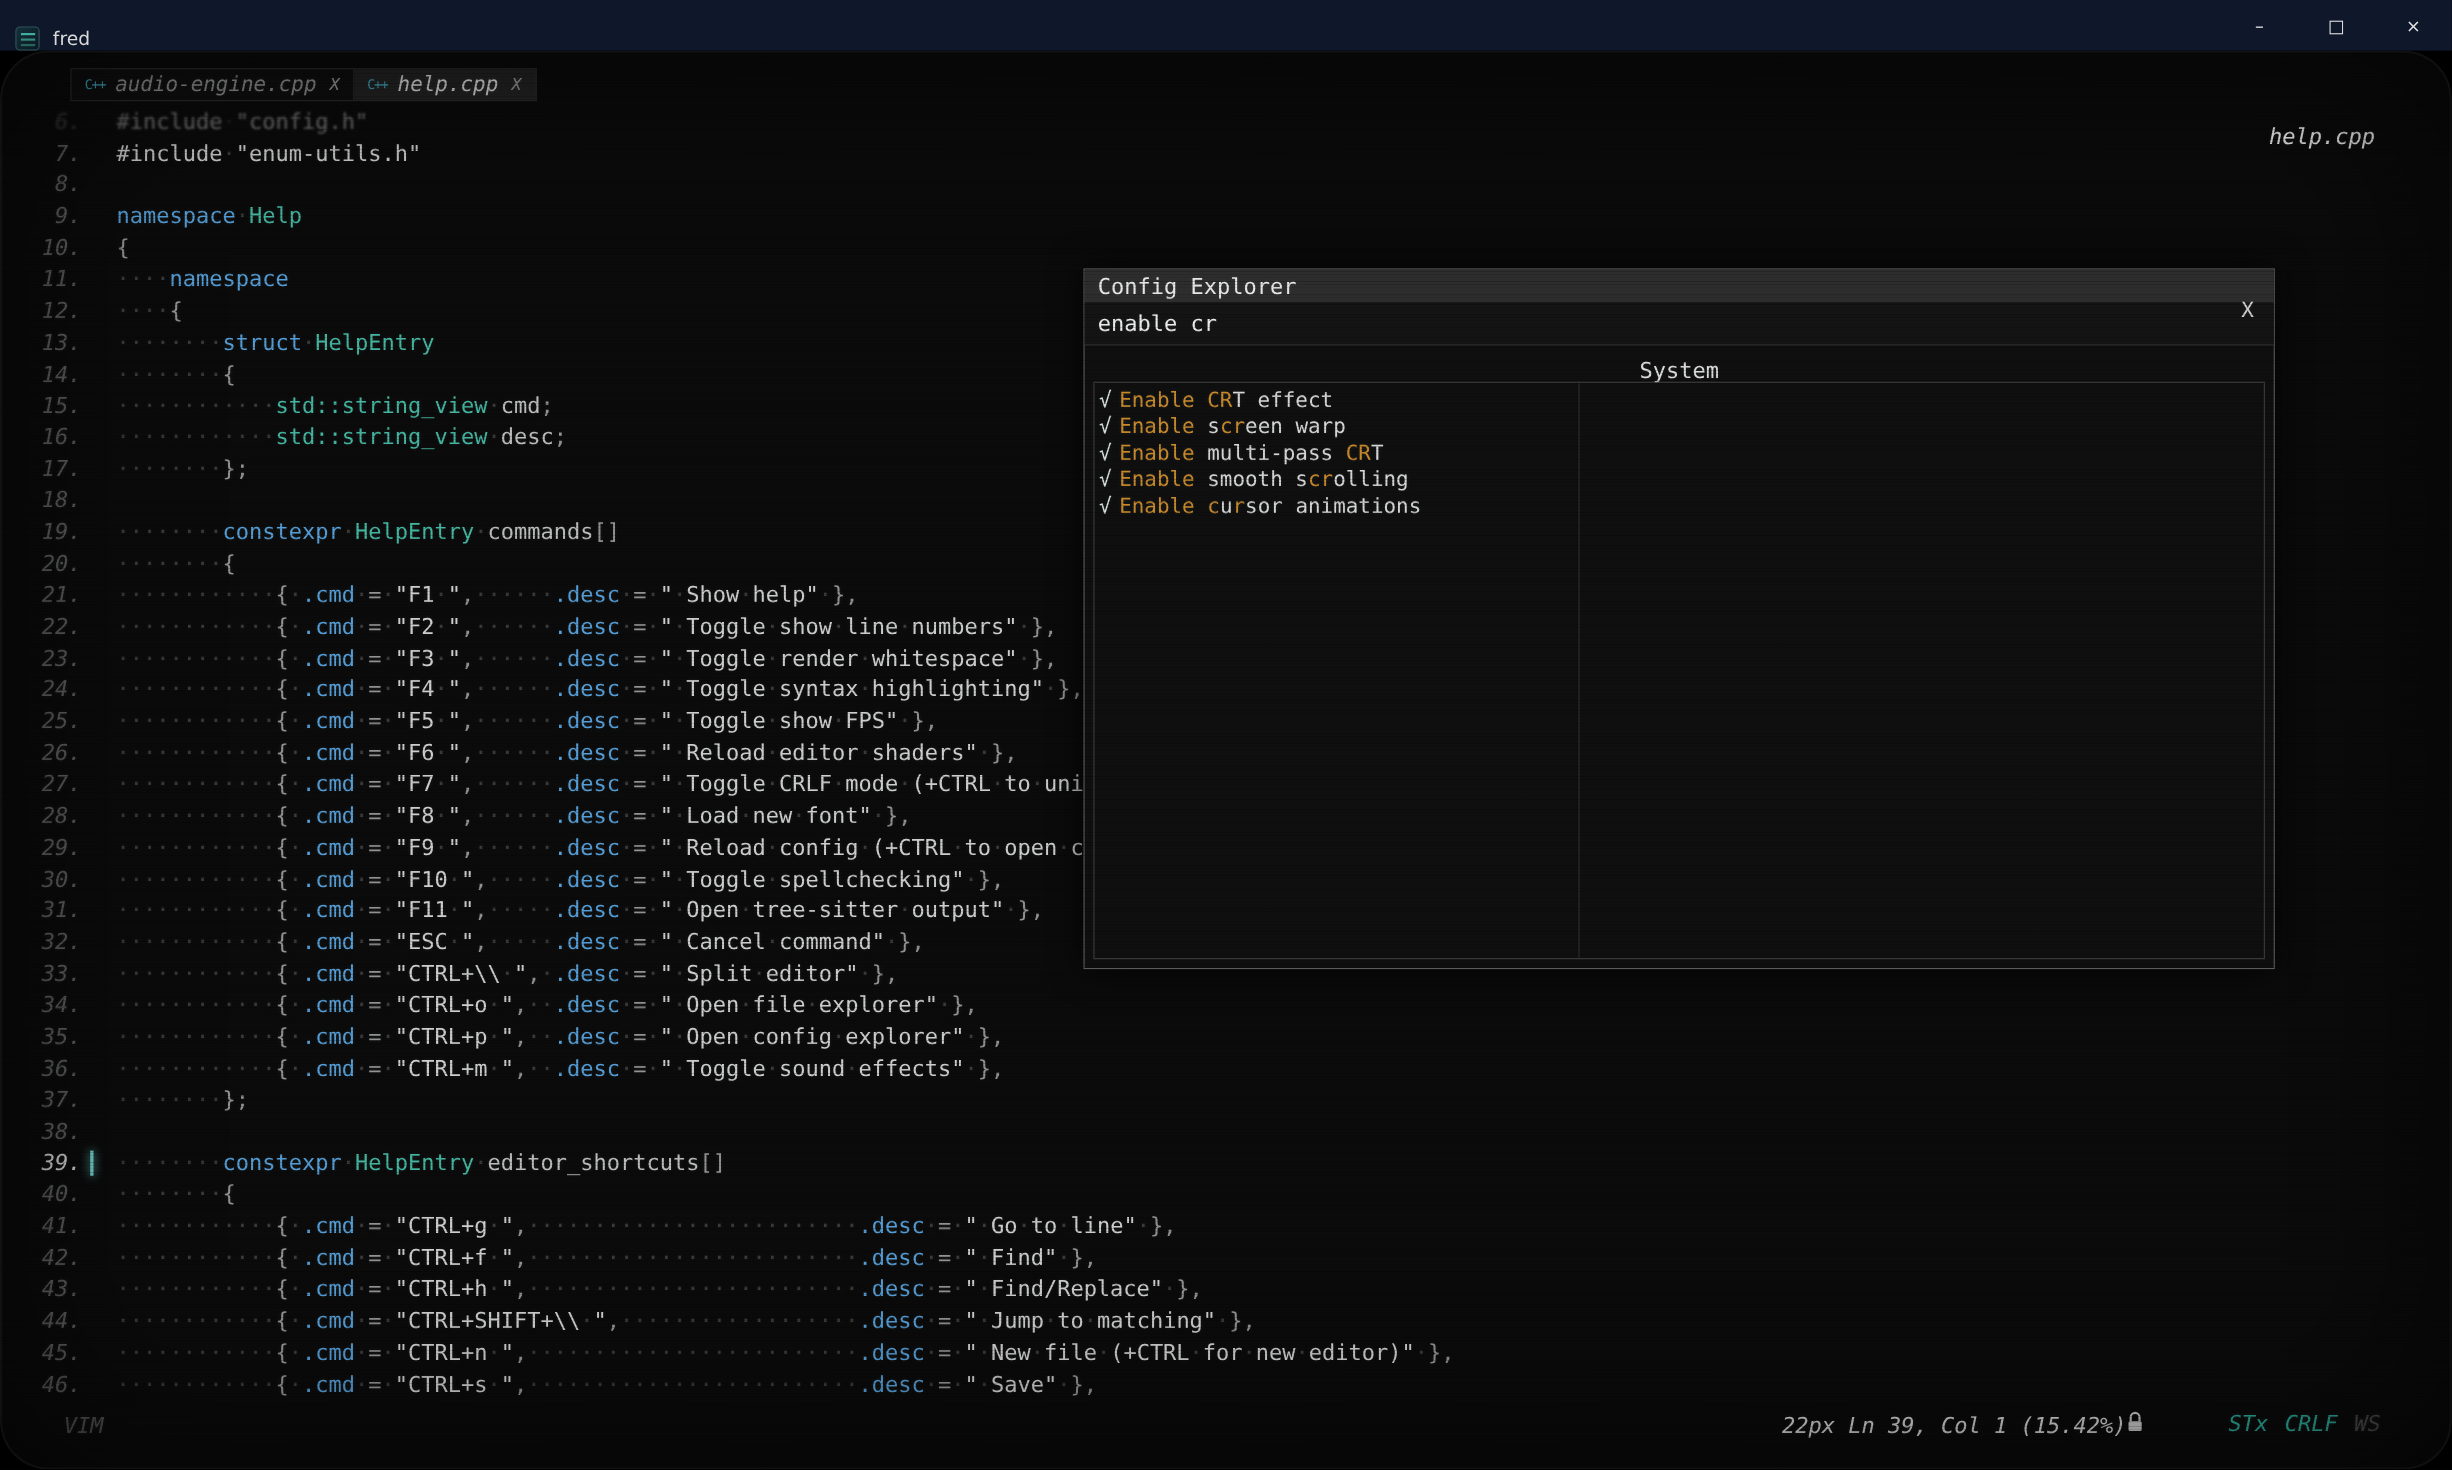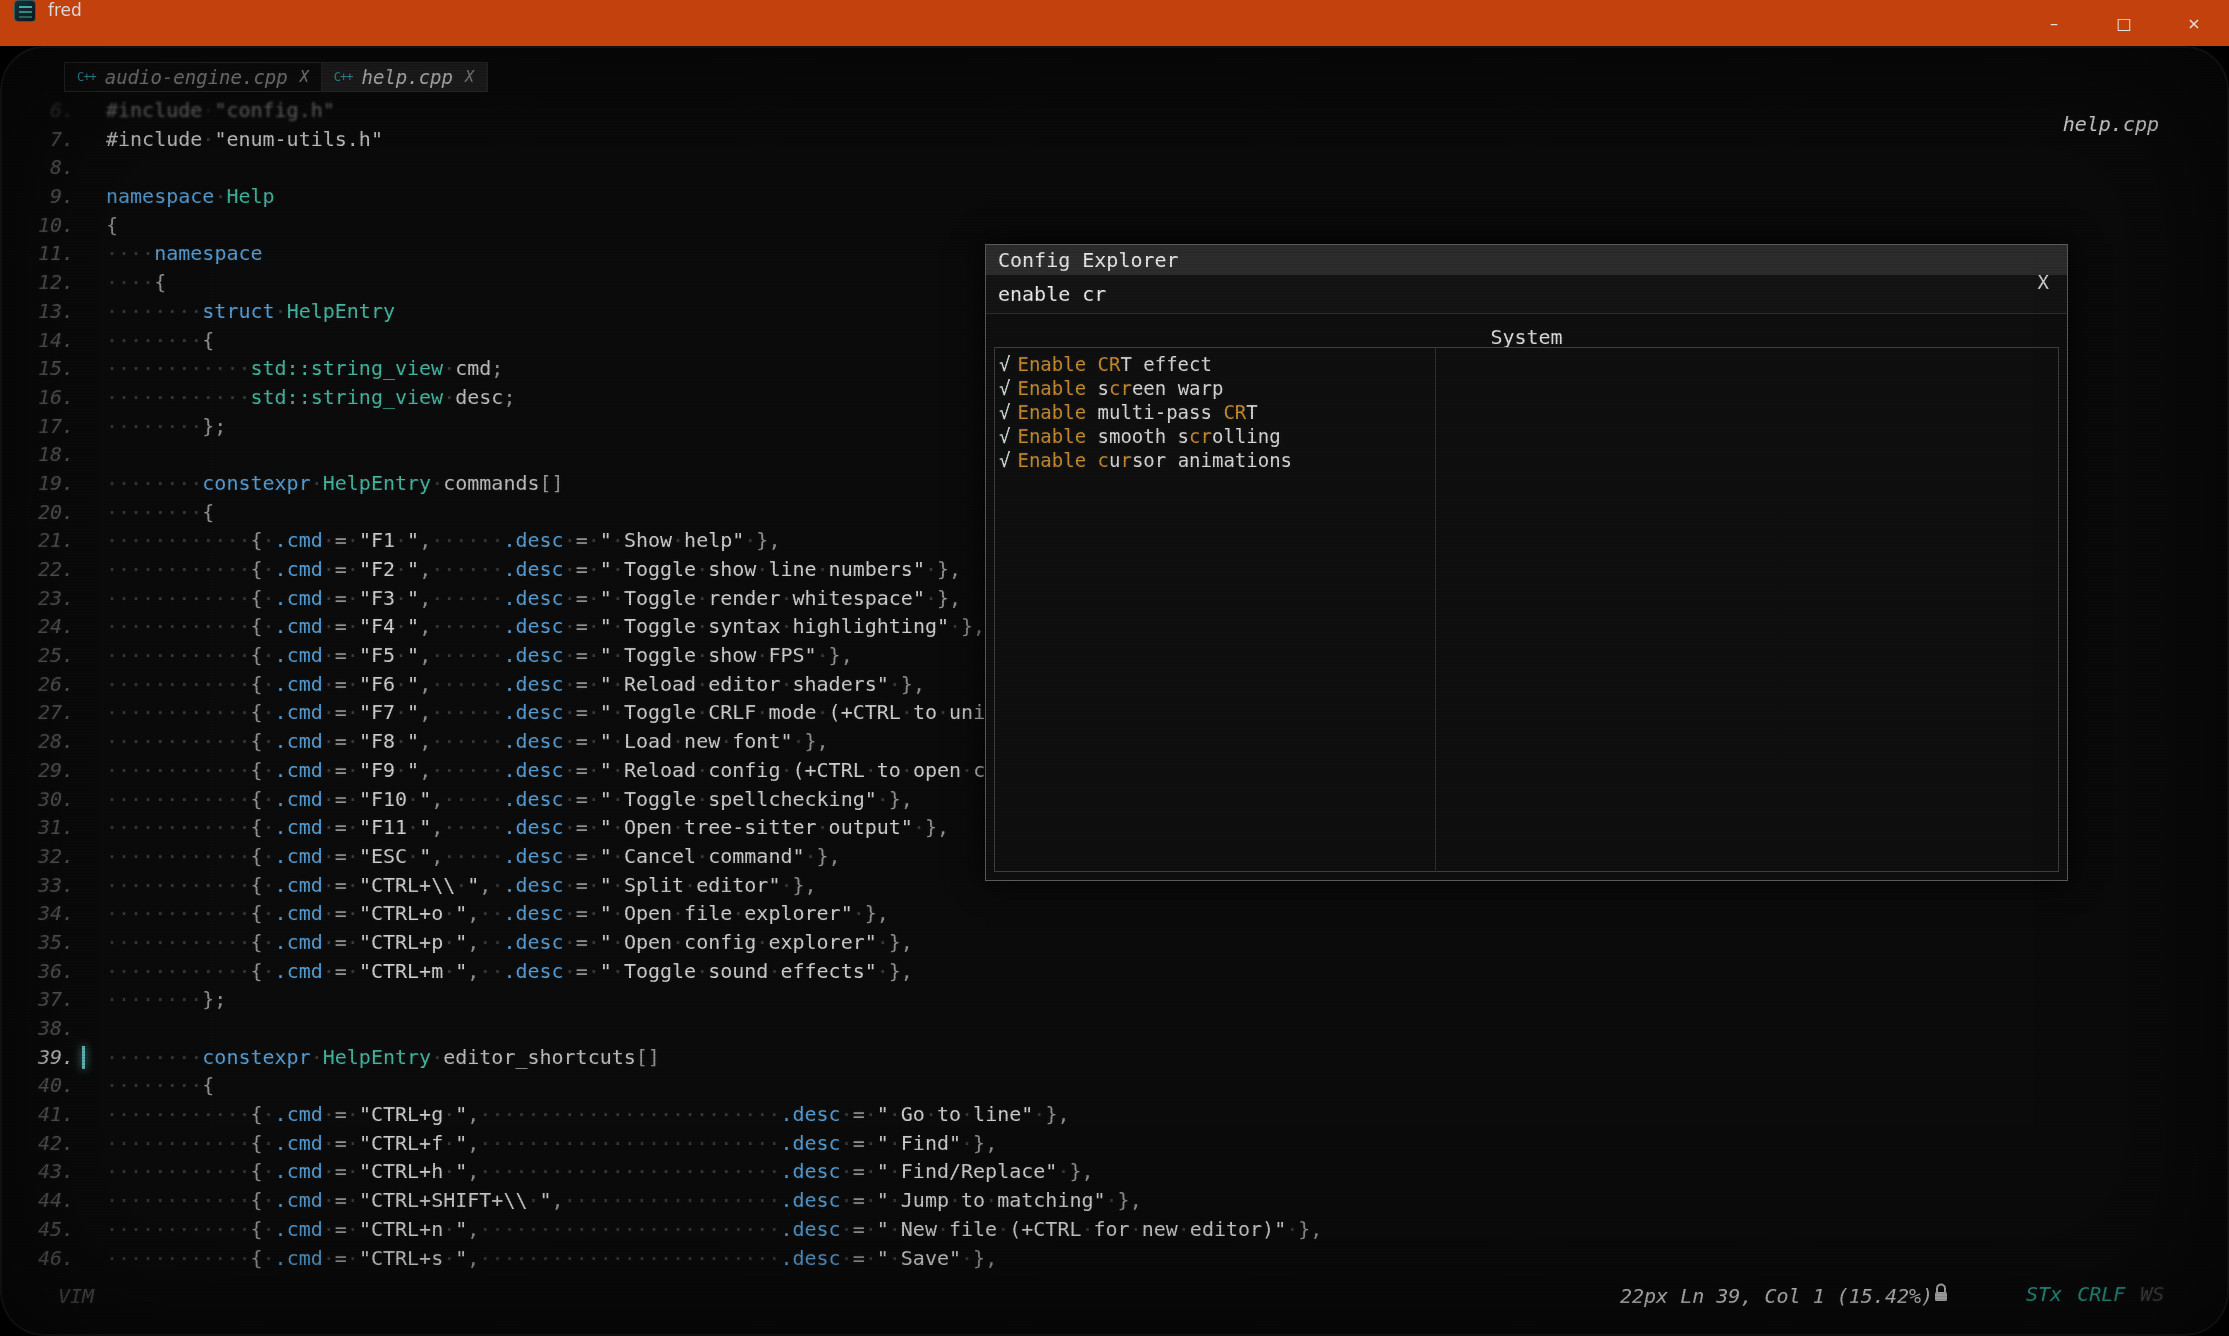--- a/index.html
+++ b/index.html
@@ -1,20 +1,20 @@
 <!DOCTYPE html>
 <html><head>
 <meta charset="utf-8">
 <style>
   *{box-sizing:border-box;margin:0;padding:0;}
   html,body{background:#000;}
   body{width:2229px;height:1336px;position:relative;overflow:hidden;font-family:"DejaVu Sans Mono",monospace;}
 
   
-  .titlebar{position:absolute;top:0;left:0;right:0;height:46px;background:#c2410c;display:flex;align-items:flex-start;z-index:40;font-family:"DejaVu Sans",sans-serif;}
+  .titlebar{position:absolute;top:0;left:0;right:0;height:46px;background:#0f172a;display:flex;align-items:flex-end;z-index:40;font-family:"DejaVu Sans",sans-serif;}
   .app-icon{width:22px;height:22px;margin:0 12px 0 14px;border-radius:4px;background:linear-gradient(135deg,#16303a,#0b1822);border:1px solid #2d5a5a;position:relative;flex:none;}
   .app-icon::after{content:"";position:absolute;left:4px;top:5px;width:13px;height:2px;background:#3fae9e;box-shadow:0 5px 0 #35897e,0 10px 0 #26645c;}
   .app-title{color:#d9d9d9;font-size:17px;}
   .win-controls{margin-left:auto;display:flex;height:100%;}
   .win-btn{width:70px;height:100%;background:none;border:none;color:#e2e2e2;font-size:16px;font-family:"DejaVu Sans",sans-serif;cursor:default;}
 
   
   .screen{position:absolute;top:46px;left:0;right:0;bottom:0;background:#0b0b0b;border-radius:44px;overflow:hidden;text-shadow:0 0 4px rgba(215,235,235,0.10);}
   .scanlines{position:absolute;inset:0;z-index:30;pointer-events:none;background:repeating-linear-gradient(to bottom,rgba(0,0,0,0) 0px,rgba(0,0,0,0) 2px,rgba(0,0,0,0.22) 3px);}
   .vignette{position:absolute;inset:0;z-index:31;pointer-events:none;border-radius:44px;background:radial-gradient(ellipse 112% 108% at 50% 48%,rgba(0,0,0,0) 60%,rgba(0,0,0,0.35) 84%,rgba(0,0,0,0.85) 99%);box-shadow:inset 0 0 0 2px rgba(255,255,255,0.045),inset 0 0 150px 30px rgba(0,0,0,0.55);}

